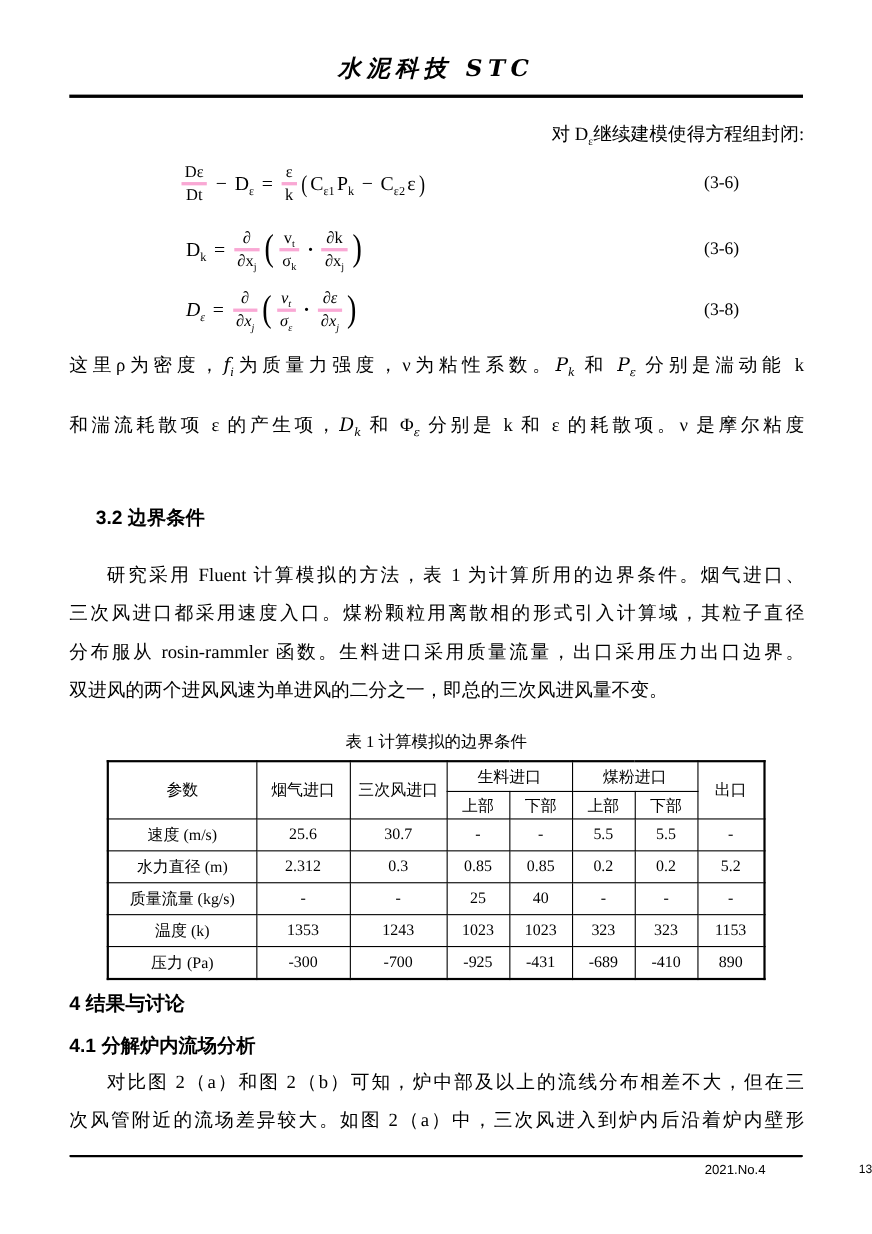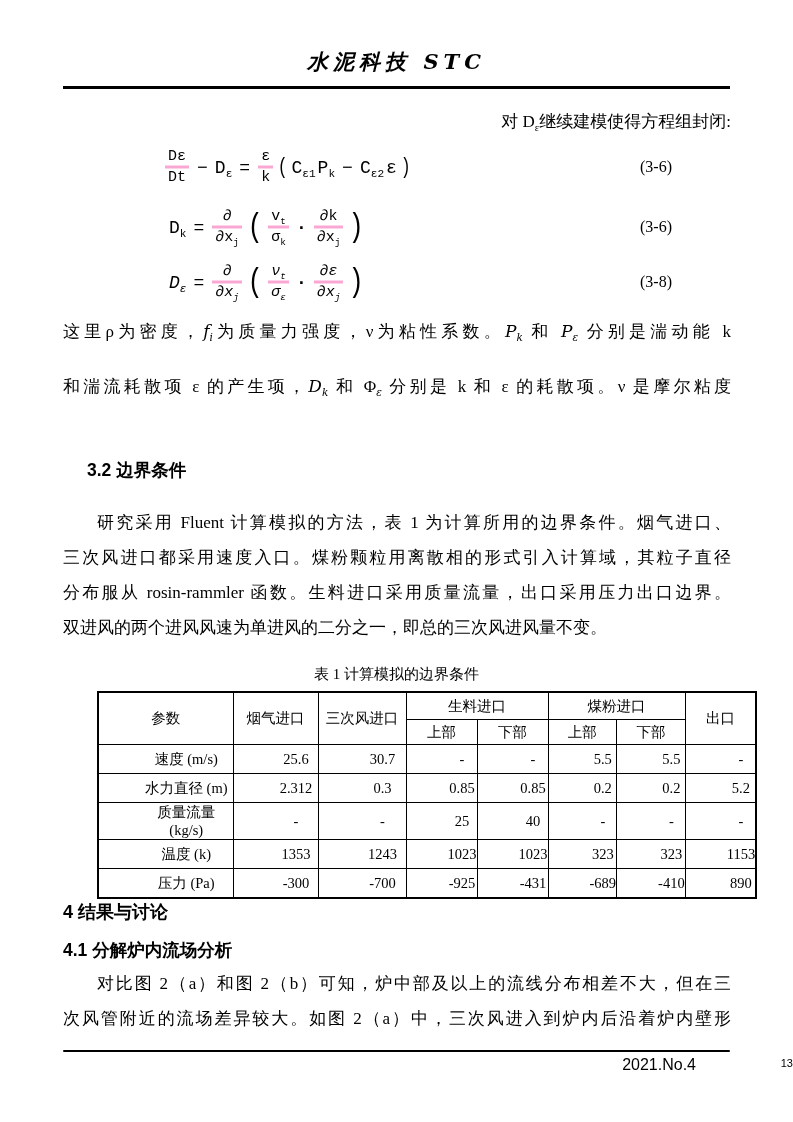--- a/index.html
+++ b/index.html
@@ -20,21 +20,21 @@
 
   
   .bodytext{font-size:17px;color:#000;}
   .intro{top:105px;left:63px;width:668px;line-height:34px;text-align:right;}
 
   
   .eq-row{left:63px;width:667px;}
   .eq-body{
     position:absolute;top:50%;transform:translateY(-50%);
     display:flex;align-items:center;white-space:nowrap;
-    font-size:18px;font-family:Liberation Mono, monospace;
+    font-size:18px;font-family:Liberation Serif, serif;
   }
   .eq-num{
     position:absolute;right:58px;top:50%;transform:translateY(-50%);
     font-size:16px;
   }
   .frac{display:inline-block;text-align:center;font-size:15px;line-height:1.2;margin:0 2px;}
   .frac .fn{display:block;padding:0 3px;}
   .frac .fd{display:block;border-top:3px solid #f9a8d4;padding:0 3px;}
   .tok{margin:0 1px;}
   .eq-op{margin:0 6px;}
@@ -68,28 +68,28 @@
   .bc-table{
     top:691px;left:97px;border-collapse:collapse;table-layout:fixed;
     font-size:14.5px;border:2px solid #000;
   }
   .bc-table td{
     border:1px solid #000;text-align:center;vertical-align:middle;
     padding:0;overflow:hidden;
   }
   tr.hdr1 td{height:26px;}
   tr.hdr2 td{height:24px;}
-  tr.datarow td{height:28px;padding-left:41px;}
+  tr.datarow td{height:28px;}
 
   
   .footer-rule{top:1050px;left:63px;width:667px;height:2px;background:#000;border-radius:2px;}
   .page-number{top:1057px;left:0;width:100%;text-align:right;
     font-family:"Liberation Sans",sans-serif;font-size:11px;}
   .issue-number{top:1056px;right:97px;
-    font-family:"Liberation Sans",sans-serif;font-size:16px;}
+    font-family:"Liberation Sans",sans-serif;font-size:12px;}
 </style>
 </head>
 <body>
 
 <div class="page">
 
   <div class="abs journal-title">水泥科技 STC</div>
   <div class="abs header-rule"></div>
 
   <div class="abs intro bodytext"><span>对 D</span><sub>ε</sub><span>继续建模使得方程组封闭:</span></div>

